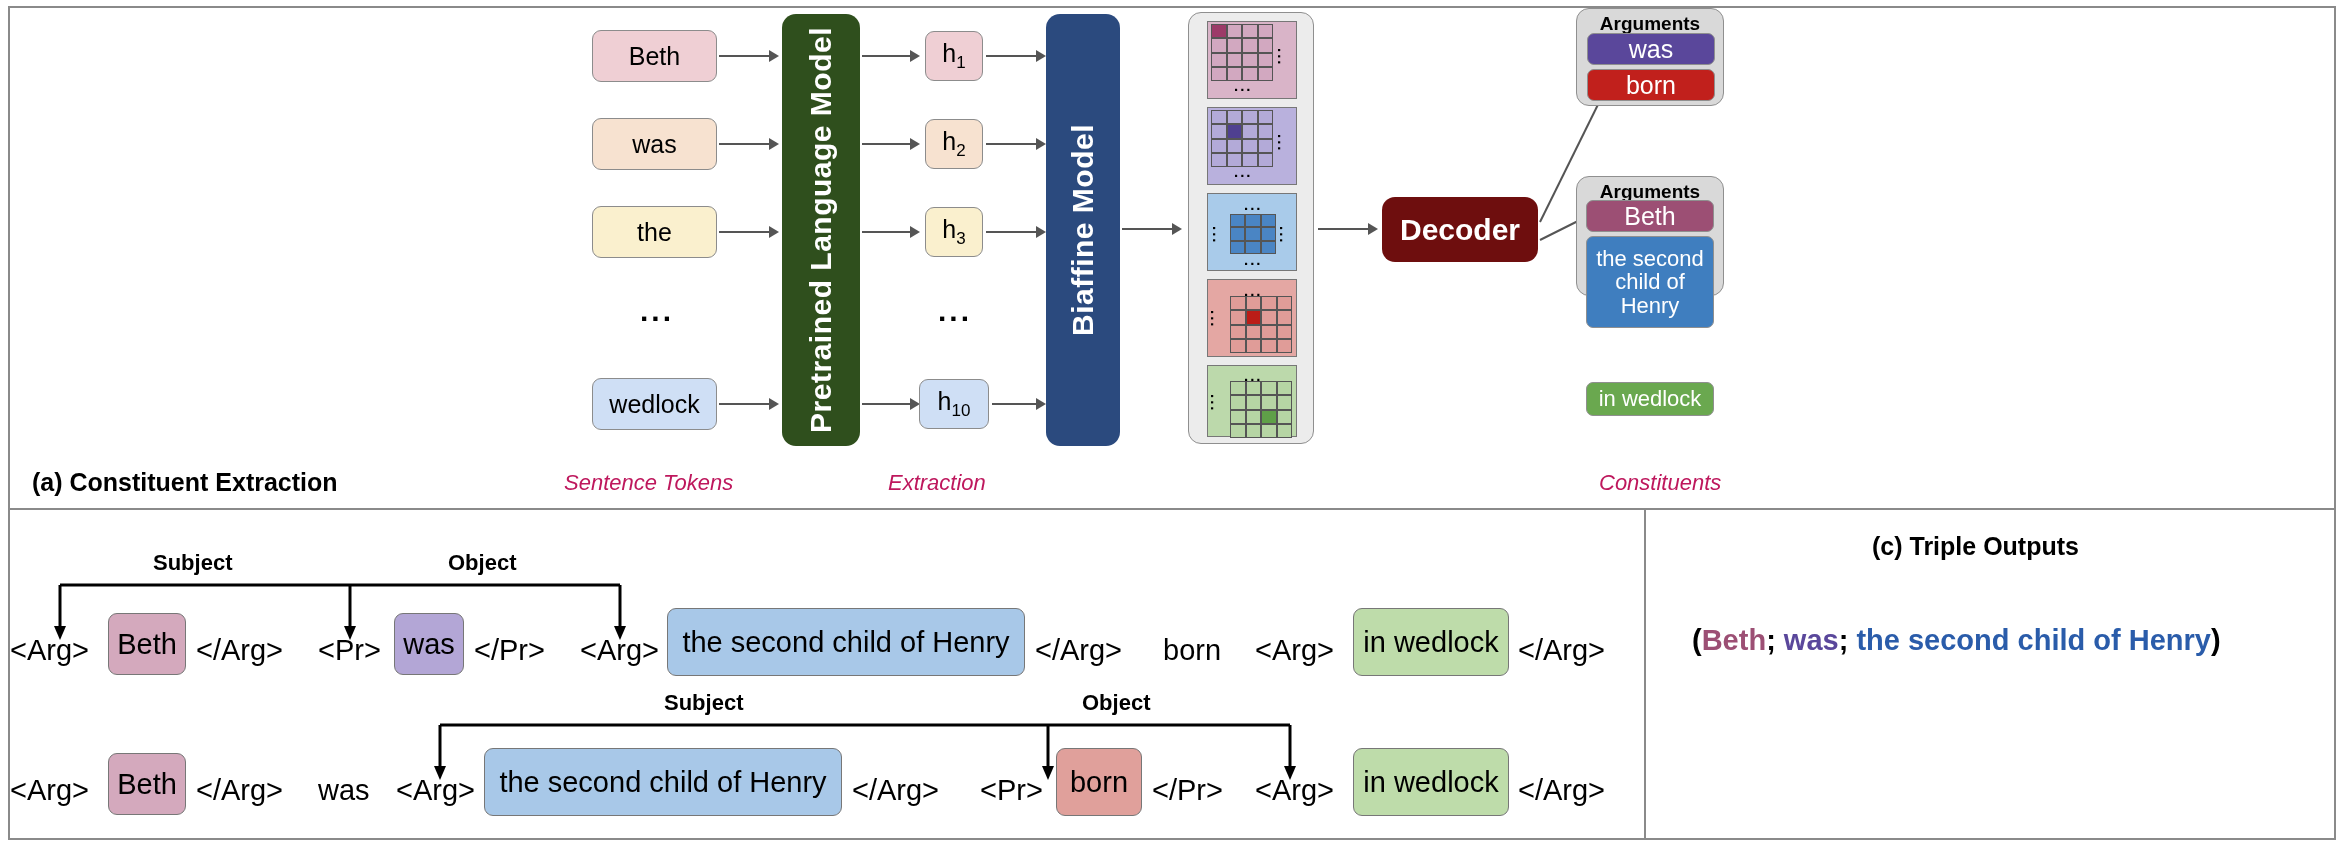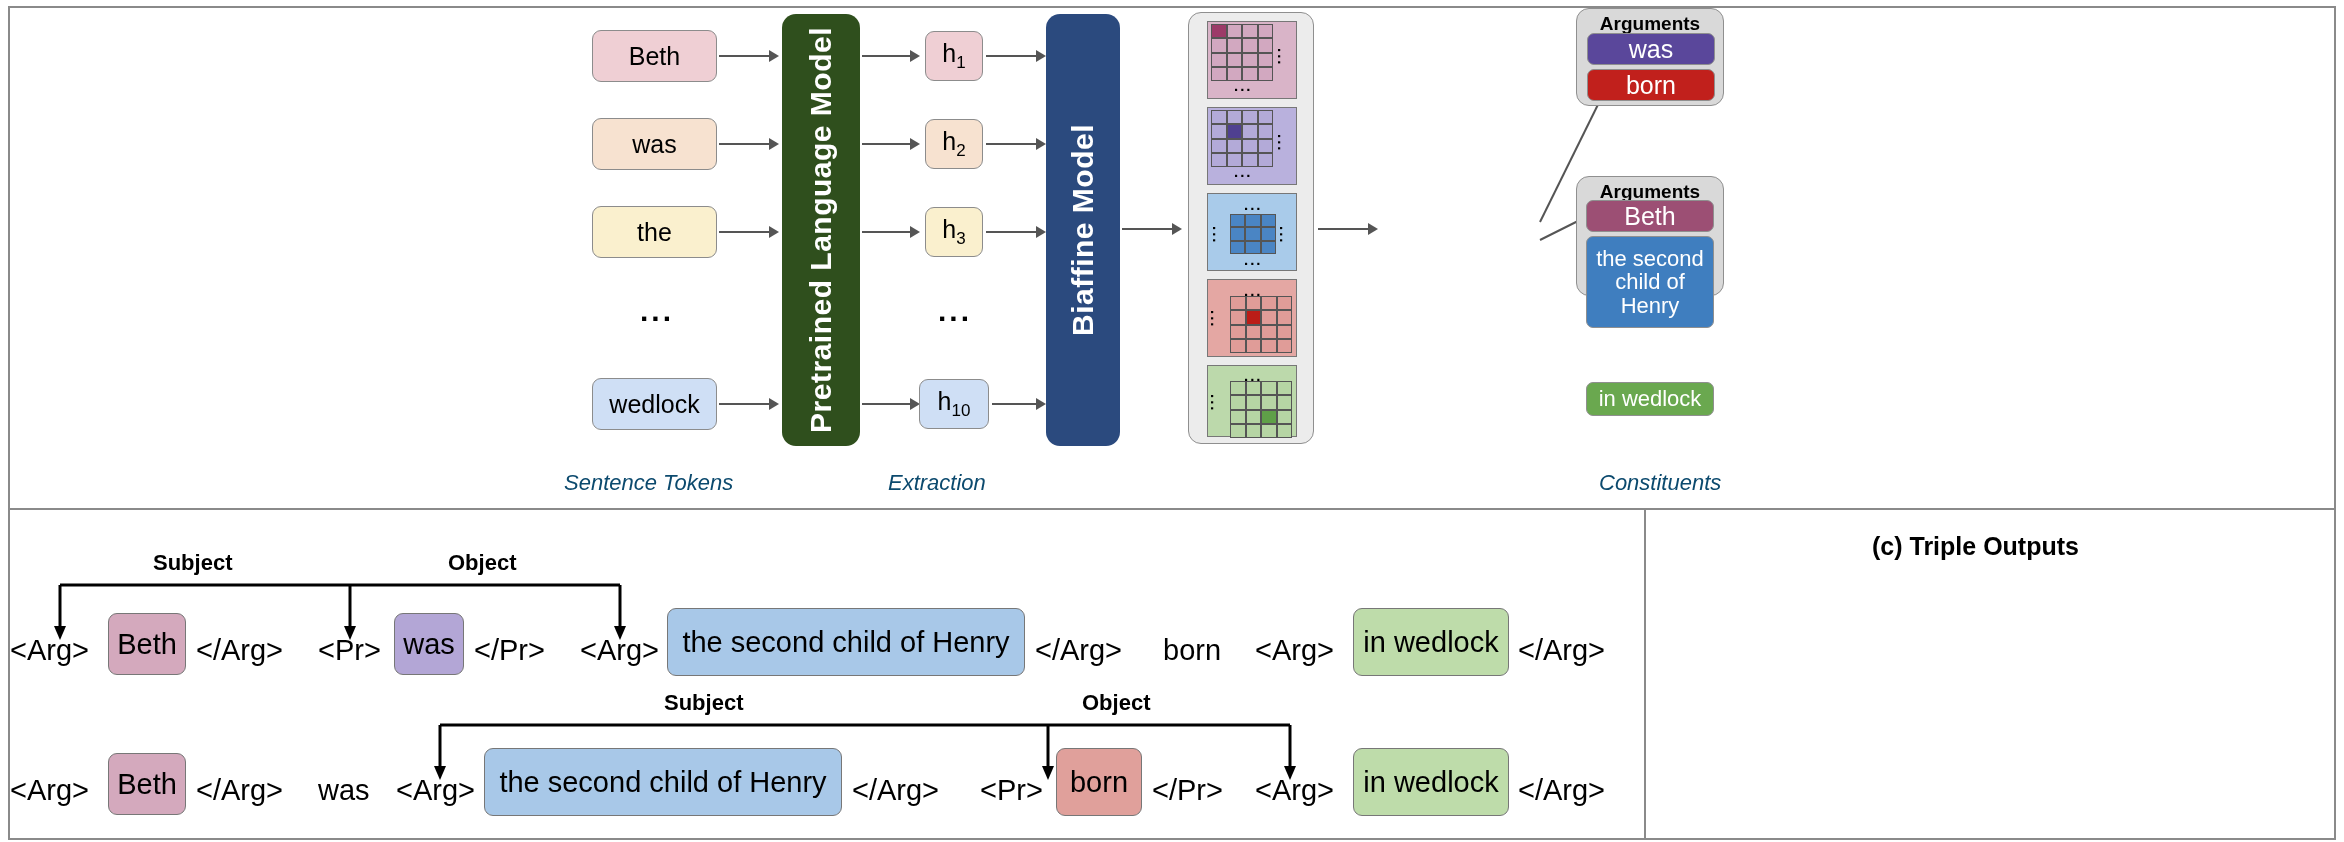--- a/index.html
+++ b/index.html
@@ -27,21 +27,21 @@
     position: absolute;
     font-weight: bold;
     font-size: 25px;
     color: #000;
     white-space: nowrap;
   }
   .italic-caption {
     position: absolute;
     font-style: italic;
     font-size: 22px;
-    color: #0c4a6e;
+    color: #be185d;
     white-space: nowrap;
   }
   .italic-caption .mathvar { font-family: "DejaVu Serif", serif; font-style: italic; }
   .italic-caption .mathsym { font-family: "DejaVu Serif", serif; font-style: normal; }
   .italic-caption sup { font-size: 14px; font-style: normal; font-family: "DejaVu Serif", serif; }
 
   
   .tokbox {
     position: absolute;
     border: 1.6px solid #8c8c8c;
@@ -404,20 +404,23 @@
         <div class="tcell" style="background:#b6d5a4;"></div>
         <div class="tcell" style="background:#b6d5a4;"></div>
         <div class="tcell" style="background:#b6d5a4;"></div>
       </div>
     </div>
   </div>
 
   <div class="arrow-line" style="left:1318px; top:228px; width:52px;"></div>
   <div class="arrow-head" style="left:1368px; top:223px;"></div>
 
+  <div class="decoder" style="left:1382px; top:197px; width:156px; height:65px;">
+    <span>Decoder</span>
+  </div>
 
   <svg class="svg-layer" width="2344" height="500">
     <defs>
       <marker id="ah" markerWidth="9" markerHeight="9" refX="7" refY="3.2" orient="auto">
         <path d="M0,0 L8,3.2 L0,6.4 z" fill="#555"></path>
       </marker>
     </defs>
     <line x1="1540" y1="222" x2="1620" y2="60" stroke="#555" stroke-width="2" marker-end="url(#ah)"></line>
     <line x1="1540" y1="240" x2="1620" y2="200" stroke="#555" stroke-width="2" marker-end="url(#ah)"></line>
   </svg>
@@ -440,20 +443,21 @@
   </div>
   <div class="outchip small" style="left:1586px; top:236px; width:128px; height:92px; background:#3f7ebf; padding:2px;">
     <span style="display:block; width:100%;">the second child of Henry</span>
   </div>
   <div class="outchip small" style="left:1586px; top:382px; width:128px; height:34px; background:#6aa84f;">
     <span>in wedlock</span>
   </div>
 
   <div class="outpanel" style="left:1576px; top:230px; width:148px; height:196px; z-index:-1;"></div>
 
+  <div class="sec-caption" style="left:32px; top:468px;">(a) Constituent Extraction</div>
   <div class="italic-caption" style="left:564px; top:470px;">Sentence Tokens</div>
   <div class="italic-caption" style="left:888px; top:470px;">Extraction</div>
   <div class="italic-caption" style="left:1599px; top:470px;">Constituents</div>
 
 
   <div class="linklabel" style="left:153px; top:550px;">Subject</div>
   <div class="linklabel" style="left:448px; top:550px;">Object</div>
 
   <svg class="svg-layer" width="2344" height="842" style="top:0;">
 
@@ -521,15 +525,18 @@
   </div>
   <div class="seqtok" style="left:1152px; top:767px;">&lt;/Pr&gt;</div>
   <div class="seqtok" style="left:1255px; top:767px;">&lt;Arg&gt;</div>
   <div class="seqchip" style="left:1353px; top:748px; width:156px; height:68px; background:#bedcaa;">
     <span>in wedlock</span>
   </div>
   <div class="seqtok" style="left:1518px; top:767px;">&lt;/Arg&gt;</div>
 
   <div class="sec-caption" style="left:1872px; top:532px;">(c) Triple Outputs</div>
 
+  <div class="triple" style="left:1692px; top:624px;">
+    <span class="paren">(</span><span style="color:#9c4f74;">Beth</span><span class="semi">; </span><span style="color:#5a479b;">was</span><span class="semi">; </span><span style="color:#2a5caa;">the second child of Henry</span><span class="paren">)</span>
+  </div>
 
 
 </div>
 
 </body></html>

